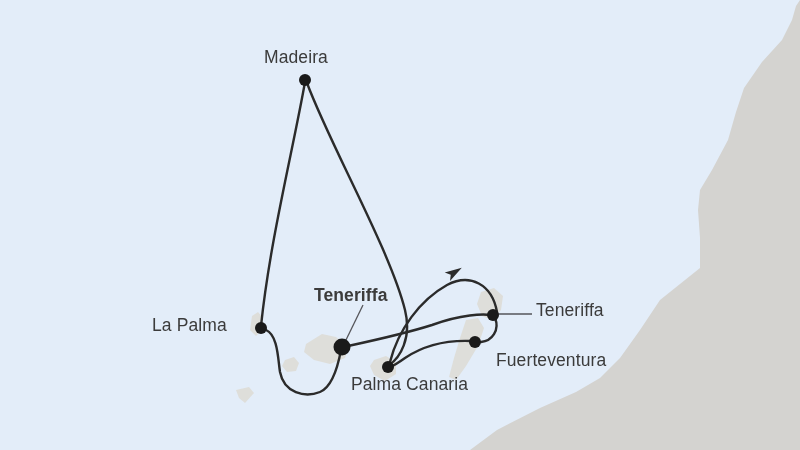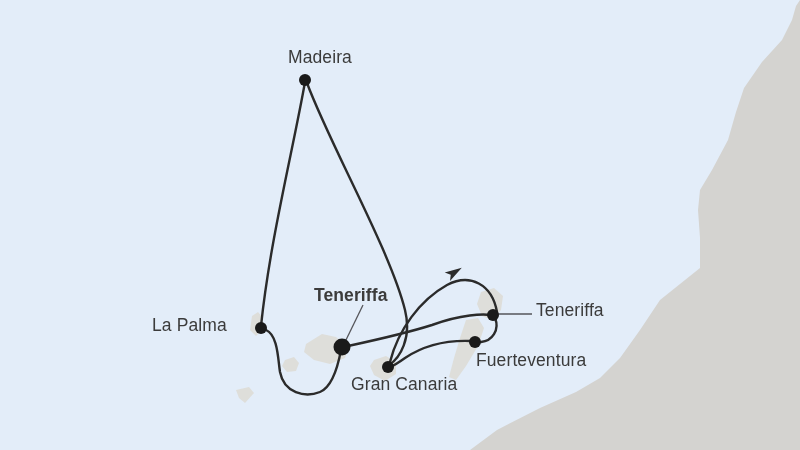--- a/index.html
+++ b/index.html
@@ -86,21 +86,21 @@
         <circle cx="305" cy="80" r="6" fill="#1a1a1a"></circle>
         <circle cx="261" cy="328" r="6" fill="#1a1a1a"></circle>
         <circle cx="342" cy="347" r="8.5" fill="#1a1a1a"></circle>
         <circle cx="388" cy="367" r="6" fill="#1a1a1a"></circle>
         <circle cx="493" cy="315" r="6" fill="#1a1a1a"></circle>
         <circle cx="475" cy="342" r="6" fill="#1a1a1a"></circle>
       </g>
   </svg>
 
   <div id="labels-layer">
-      <div class="port-label" style="left: 264px; top: 47px; margin-left: 24px;">Madeira</div>
+      <div class="port-label" style="left: 264px; top: 47px;">Madeira</div>
       <div class="port-label" style="left: 152px; top: 315px;">La Palma</div>
       <div class="port-label bold" style="left: 314px; top: 285px;">Teneriffa</div>
-      <div class="port-label" style="left: 351px; top: 374px;">Gran Canaria</div>
+      <div class="port-label" style="left: 351px; top: 374px;">Palma Canaria</div>
       <div class="port-label" style="left: 536px; top: 300px;">Teneriffa</div>
-      <div class="port-label" style="left: 476px; top: 350px;">Fuerteventura</div>
+      <div class="port-label" style="left: 496px; top: 350px;">Fuerteventura</div>
     </div>
 
 </div>
 
 </body></html>

